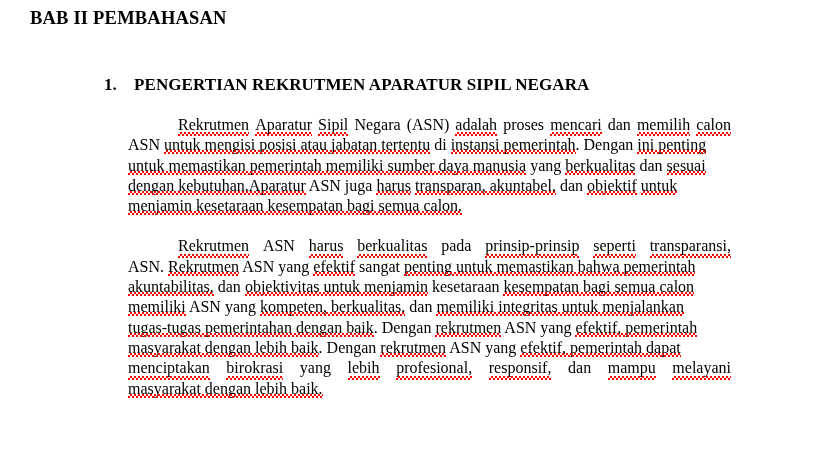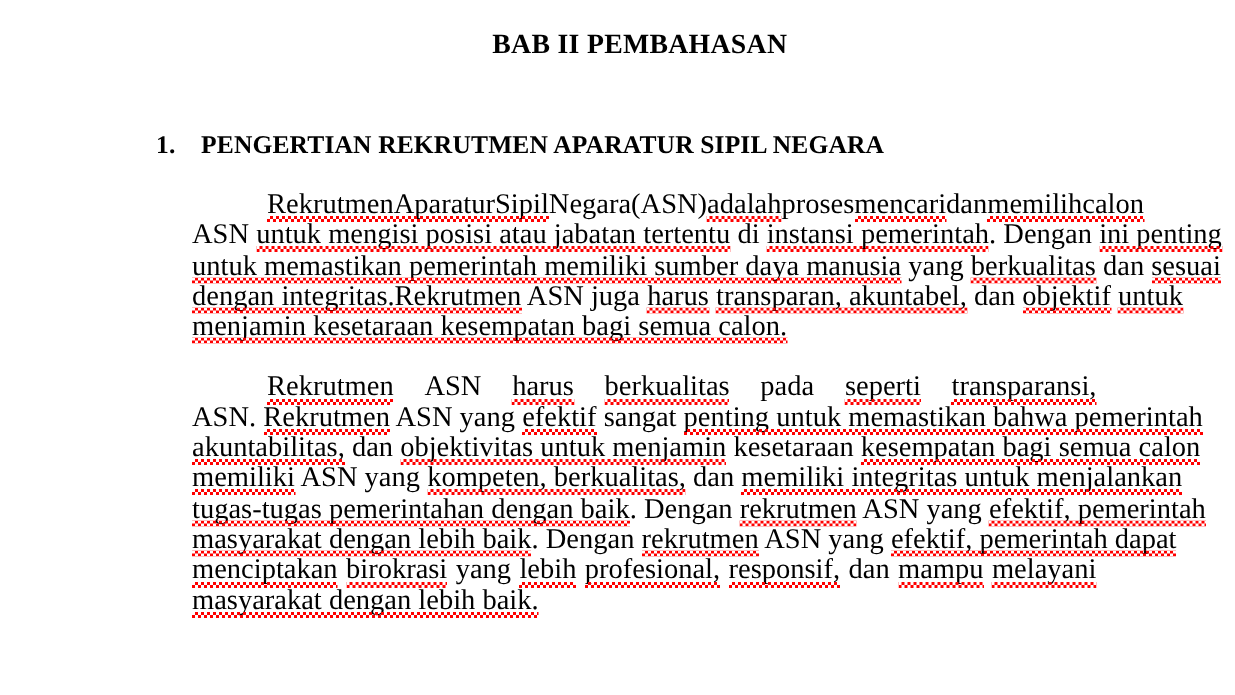--- a/index.html
+++ b/index.html
@@ -14,25 +14,24 @@
     color: #000000;
     overflow: hidden;
   }
   .page {
     position: relative;
     width: 823px;
     height: 463px;
     background: #ffffff;
   }
   .doc-title {
-    text-align: center;
     font-weight: bold;
     font-size: 18.5px;
     letter-spacing: 0.2px;
-    margin: 12px;
+    margin: 0;
     padding-top: 8px;
     padding-left: 30px;
   }
   .section {
     margin-top: 46px;
     padding-left: 104px;
     padding-right: 92px;
   }
   .heading-row {
     display: flex;
@@ -55,21 +54,21 @@
     margin: 0;
     padding-left: 24px;
   }
   .para-gap {
     height: 20px;
   }
   
   .line {
     white-space: nowrap;
     display: flex;
-    font-size: 19px;
+    font-size: 16px;
     line-height: 20.3px;
   }
   .line.justify {
     justify-content: space-between;
   }
   .line.indent {
     padding-left: 50px;
   }
   .line.flow {
     display: block;
@@ -124,34 +123,35 @@
             <span class="w">(ASN)</span>
             <span class="sp">adalah</span>
             <span class="w">proses</span>
             <span class="sp">mencari</span>
             <span class="w">dan</span>
             <span class="sp">memilih</span>
             <span class="sp">calon</span>
           </div>
           <div class="line flow"><span class="w">ASN </span><span class="sp">untuk mengisi posisi atau jabatan tertentu</span><span class="w"> di </span><span class="sp">instansi pemerintah</span><span class="w">. Dengan </span><span class="sp">ini penting</span></div>
           <div class="line flow"><span class="sp">untuk memastikan pemerintah memiliki sumber daya manusia</span><span class="w"> yang </span><span class="sp">berkualitas</span><span class="w"> dan </span><span class="sp">sesuai</span></div>
-          <div class="line flow"><span class="sp">dengan integritas.Rekrutmen</span><span class="w"> ASN juga </span><span class="sp">harus</span><span class="w"> </span><span class="sp">transparan, akuntabel,</span><span class="w"> dan </span><span class="sp">objektif</span><span class="w"> </span><span class="sp">untuk</span></div>
+          <div class="line flow"><span class="sp">dengan kebutuhan.Aparatur</span><span class="w"> ASN juga </span><span class="sp">harus</span><span class="w"> </span><span class="sp">transparan, akuntabel,</span><span class="w"> dan </span><span class="sp">objektif</span><span class="w"> </span><span class="sp">untuk</span></div>
           <div class="line flow"><span class="sp">menjamin kesetaraan kesempatan bagi semua calon.</span></div>
         </div>
     </div>
 
     <div class="para">
       <div class="para-gap"></div>
       <div>
           <div class="line justify indent">
             <span class="sp">Rekrutmen</span>
             <span class="w">ASN</span>
             <span class="sp">harus</span>
             <span class="sp">berkualitas</span>
             <span class="w">pada</span>
+            <span class="sp">prinsip-prinsip</span>
             <span class="sp">seperti</span>
             <span class="sp">transparansi,</span>
           </div>
           <div class="line flow"><span class="w">ASN. </span><span class="sp">Rekrutmen</span><span class="w"> ASN yang </span><span class="sp">efektif</span><span class="w"> sangat </span><span class="sp">penting untuk memastikan bahwa pemerintah</span></div>
           <div class="line flow"><span class="sp">akuntabilitas,</span><span class="w"> dan </span><span class="sp">objektivitas untuk menjamin</span><span class="w"> kesetaraan </span><span class="sp">kesempatan bagi semua calon</span></div>
           <div class="line flow"><span class="sp">memiliki</span><span class="w"> ASN yang </span><span class="sp">kompeten, berkualitas,</span><span class="w"> dan </span><span class="sp">memiliki integritas untuk menjalankan</span></div>
           <div class="line flow"><span class="sp">tugas-tugas pemerintahan dengan baik</span><span class="w">. Dengan </span><span class="sp">rekrutmen</span><span class="w"> ASN yang </span><span class="sp">efektif, pemerintah</span></div>
           <div class="line flow"><span class="sp">masyarakat dengan lebih baik</span><span class="w">. Dengan </span><span class="sp">rekrutmen</span><span class="w"> ASN yang </span><span class="sp">efektif, pemerintah dapat</span></div>
           <div class="line justify">
             <span class="sp">menciptakan</span>

